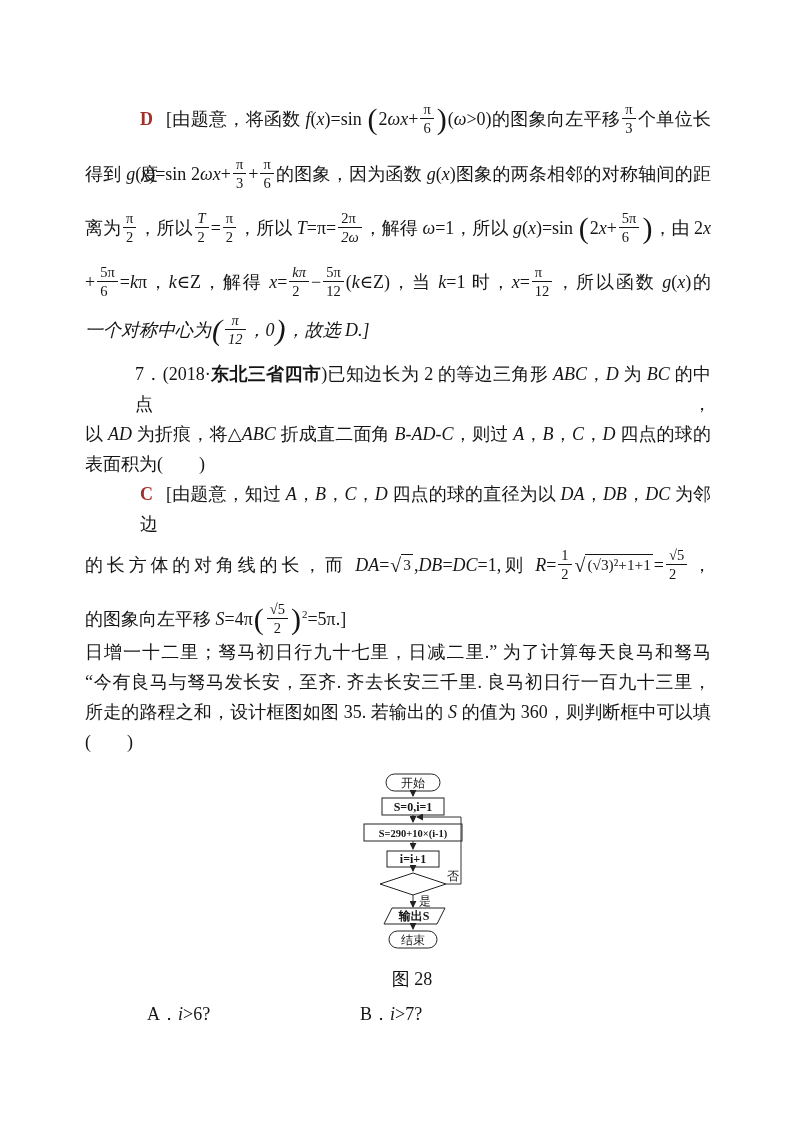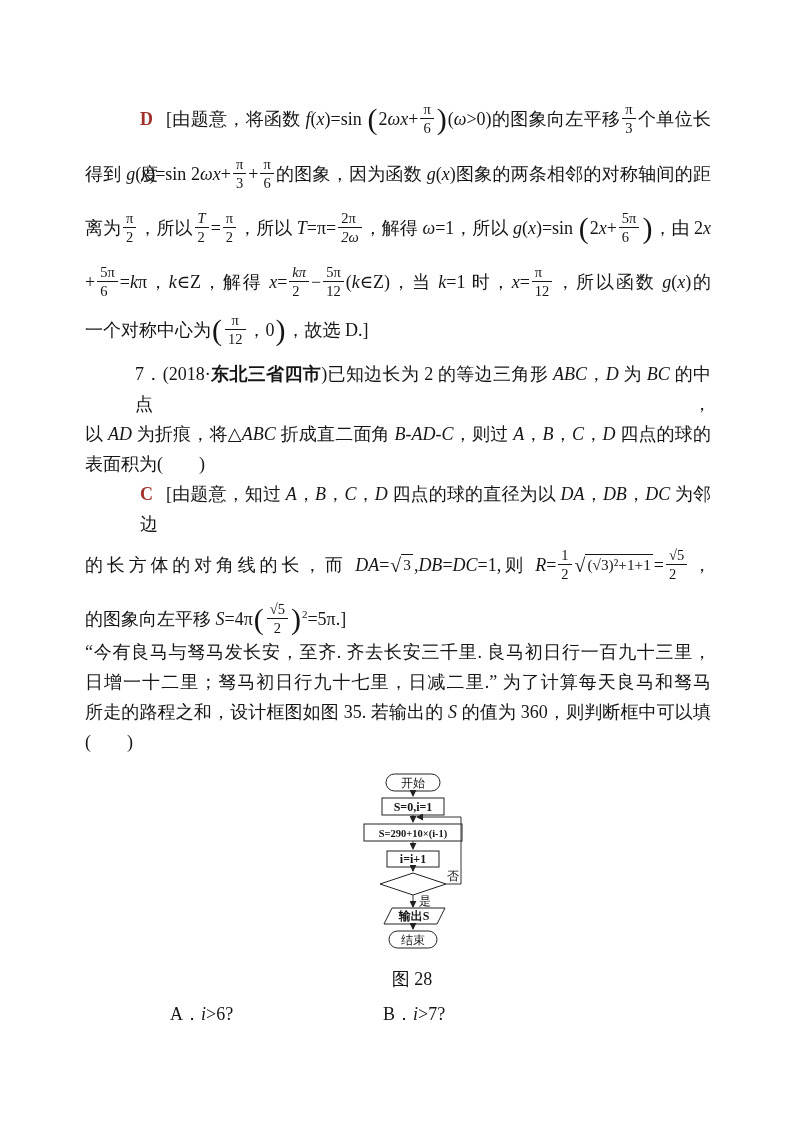--- a/index.html
+++ b/index.html
@@ -9,21 +9,21 @@
     font-family:"Liberation Serif","DejaVu Serif",serif;
     color:#151515;
     padding-left:16px;
   }
   .content{position:absolute;left:85px;top:0;width:626px;font-size:18px;}
   .mline{white-space:normal;}
   .h55{height:55px;line-height:55px;}
   .h54{height:54px;line-height:54px;}
   .h52{height:52px;line-height:52px;}
   .h46{height:46px;line-height:46px;}
-  .h42{height:42px;line-height:42px;}
+  .h42{height:42px;line-height:42px;font-style:italic;}
   .tline{line-height:30px;min-height:30px;}
   .jline{text-align:justify;text-align-last:justify;}
   .ind55{padding-left:55px;}
   .ind50{padding-left:50px;}
   .mt92{margin-top:92px;}
   .mt8{margin-top:8px;}
   .mt4{margin-top:4px;}
   .ans-label{font-weight:bold;margin-right:13px;}
   .t-c{}
   .t-b{font-weight:bold;}
@@ -40,21 +40,21 @@
         margin:0 1px;transform:translateY(-1px);}
   .sqrt .sign{font-size:1.1em;line-height:1.15;}
   .sqrt .radi{border-top:1.2px solid #151515;line-height:1.35;font-size:0.85em;padding:0 2px;}
   .sup{font-size:11px;vertical-align:7px;}
   .opt-row span{display:inline-block;}
   .q7-opts{padding-left:55px;}
   .q7-opts .oA{width:205px;}
   .q7-opts .oB{width:95px;}
   .q7-opts .oC{width:92px;}
   .q8-opts{padding-left:62px;}
-  .q8-opts .oA{width:213px;margin-left:23px;}
+  .q8-opts .oA{width:213px;}
   .flow-wrap{height:198px;}
   .flow-wrap svg{display:block;margin:12px 0 0 245px;}
   .fig-caption{height:24px;line-height:24px;text-align:center;padding-left:28px;}
   svg text{font-family:"Liberation Serif","DejaVu Serif",serif;fill:#151515;}
   svg .node{fill:#ffffff;stroke:#222222;stroke-width:1;}
   svg .edge{stroke:#333333;stroke-width:1;fill:none;}
   svg .boxtxt{font-weight:bold;}
 </style>
 </head>
 <body>
@@ -76,22 +76,22 @@
     <div class="tline jline ind55"><span class="ans-label" style="color: rgb(160, 48, 42);">C</span><span><span class="t-c">[由题意，知过 </span><span class="t-m">A</span><span class="t-c">，</span><span class="t-m">B</span><span class="t-c">，</span><span class="t-m">C</span><span class="t-c">，</span><span class="t-m">D</span><span class="t-c"> 四点的球的直径为以 </span><span class="t-m">DA</span><span class="t-c">，</span><span class="t-m">DB</span><span class="t-c">，</span><span class="t-m">DC</span><span class="t-c"> 为邻边</span></span></div>
     <div class="mline h52 jline"><span class="t-c">的长方体的对角线的长，而 </span><span class="t-m">DA</span><span class="t-n">=</span><span class="sqrt">
           <span class="sign">√</span>
           <span class="radi">3</span>
         </span><span class="t-n">,</span><span class="t-m">DB</span><span class="t-n">=</span><span class="t-m">DC</span><span class="t-n">=1,</span><span class="t-c">则 </span><span class="t-m">R</span><span class="t-n">=</span><span class="frac"><span class="num">1</span><span class="den">2</span></span><span class="sqrt">
           <span class="sign">√</span>
           <span class="radi">(√3)²+1+1</span>
         </span><span class="t-n">=</span><span class="frac"><span class="num">√5</span><span class="den">2</span></span><span class="t-c">，</span></div>
     <div class="mline h46"><span class="t-c">的图象向左平移 </span><span class="t-m">S</span><span class="t-n">=4π</span><span class="bp">(</span><span class="frac"><span class="num">√5</span><span class="den">2</span></span><span class="bp">)</span><span class="sup">2</span><span class="t-n">=5π.]</span></div>
 
+    <div class="tline jline"><span class="t-c">日增一十二里；驽马初日行九十七里，日减二里.” 为了计算每天良马和驽马</span></div>
     <div class="tline jline"><span class="t-c">“今有良马与驽马发长安，至齐. 齐去长安三千里. 良马初日行一百九十三里，</span></div>
-    <div class="tline jline"><span class="t-c">日增一十二里；驽马初日行九十七里，日减二里.” 为了计算每天良马和驽马</span></div>
     <div class="tline jline"><span class="t-c">所走的路程之和，设计框图如图 35. 若输出的 </span><span class="t-m">S</span><span class="t-c"> 的值为 360，则判断框中可以填</span></div>
     <div class="tline"><span class="t-c">(　　)</span></div>
 
     <div class="flow-wrap">
       <svg width="170" height="185" viewBox="0 0 170 185">
         <defs>
           <marker id="ah" viewBox="0 0 8 8" refX="7" refY="4" markerWidth="7" markerHeight="7" orient="auto">
             <path d="M0,0 L8,4 L0,8 Z" fill="#222222"></path>
           </marker>
         </defs>

